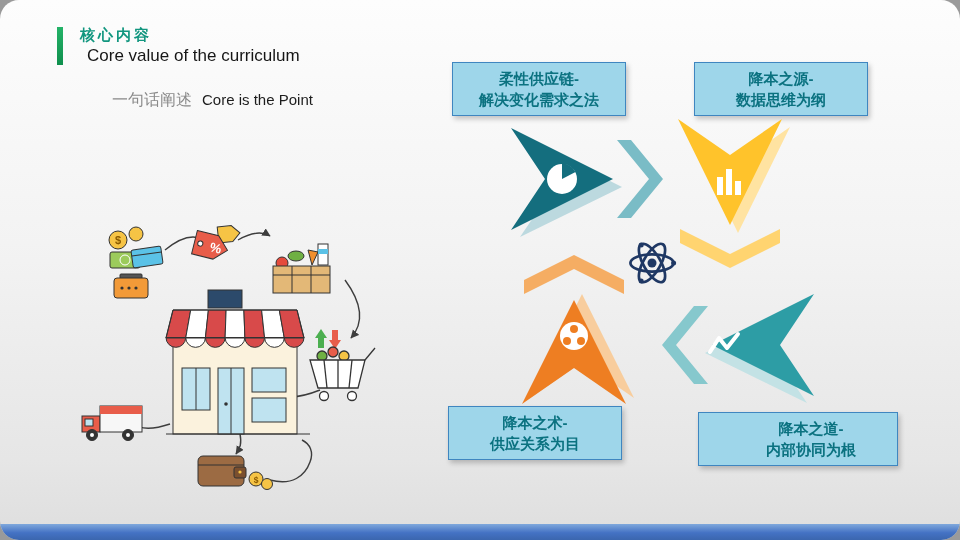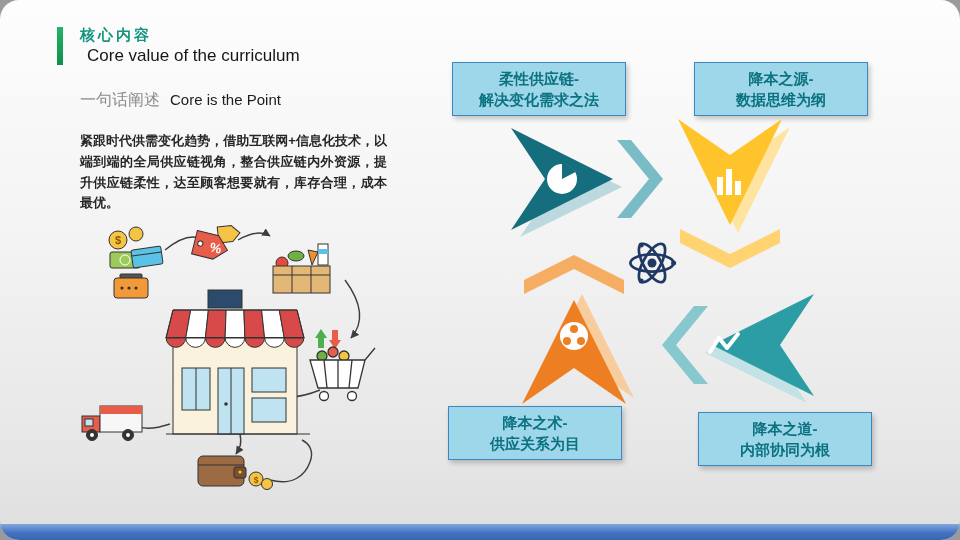--- a/index.html
+++ b/index.html
@@ -8,33 +8,33 @@
     background:linear-gradient(180deg,#fdfdfd 0%,#f3f3f3 45%,#e6e6e6 85%,#dedede 100%);
     font-family:"Liberation Sans",sans-serif;
     border-radius:19px;
   }
   .accent-bar{position:absolute;left:57px;top:27px;width:6px;height:38px;
     background:linear-gradient(180deg,#24b368,#0f8f4d);}
   .title-zh{position:absolute;left:80px;top:26px;font-size:15px;font-weight:bold;
     color:#12967f;letter-spacing:3px;}
   .title-en{position:absolute;left:87px;top:46px;font-size:17px;color:#161616;}
   .subtitle{position:absolute;left:80px;top:90px;font-size:16px;}
-  .subtitle .zh{color:#8a8a8a;font-family:"Liberation Serif",serif;}
+  .subtitle .zh{color:#8a8a8a;font-family:"Liberation Serif",serif;margin-left:32px;}
   .subtitle .en{color:#1d1d1d;margin-left:10px;font-size:15px;font-family:"Liberation Sans",sans-serif;}
   .paragraph{position:absolute;left:80px;top:131px;width:307px;font-size:13px;
     font-weight:bold;color:#262626;line-height:1.6;text-align:justify;}
   .illustration{position:absolute;left:70px;top:218px;width:330px;height:295px;}
   .label-box{position:absolute;width:172px;height:52px;background:#9ed6ea;
     border:1px solid #3f86c0;box-shadow:2px 3px 5px rgba(0,0,0,.22);
     display:flex;flex-direction:column;align-items:center;justify-content:center;
     color:#0b7280;font-weight:bold;font-size:15px;line-height:1.4;text-align:center;}
   .box-tl{left:452px;top:62px;}
   .box-tr{left:694px;top:62px;}
   .box-bl{left:448px;top:406px;}
-  .box-br{left:698px;top:412px;}
+  .box-br{left:698px;top:412px;padding-left:26px;}
   .arrow{position:absolute;}
   .arrow-tl{left:505px;top:122px;width:160px;height:115px;}
   .arrow-tr{left:670px;top:113px;width:120px;height:155px;}
   .arrow-bl{left:514px;top:254px;width:120px;height:155px;}
   .arrow-br{left:660px;top:288px;width:160px;height:115px;}
   .atom{position:absolute;left:625px;top:236px;width:54px;height:54px;}
   .bottom-bar{position:absolute;left:0;right:0;bottom:0;height:16px;
     background:linear-gradient(180deg,#7fa8dc 0%,#4472c4 55%,#3b66ae 100%);}
 </style>
 </head>
@@ -43,21 +43,20 @@
 <div class="slide">
 
   <div class="accent-bar"></div>
   <div class="title-zh">核心内容</div>
   <div class="title-en">Core value of the curriculum</div>
 
   <div class="subtitle">
     <span class="zh">一句话阐述</span><span class="en">Core is the Point</span>
   </div>
 
-  <div class="paragraph">紧跟时代供需变化趋势，借助互联网+信息化技术，以端到端的全局供应链视角，整合供应链内外资源，提升供应链柔性，达至顾客想要就有，库存合理，成本最优。</div>
 
   <svg class="illustration" viewBox="0 0 330 295">
     <defs>
       <marker id="arr" markerWidth="8" markerHeight="8" refX="5.5" refY="3" orient="auto">
         <path d="M0,0 L6,3 L0,6 Z" fill="#3d3d3d"></path>
       </marker>
     </defs>
 
     <g stroke="#3d3d3d" stroke-width="1.4" fill="none">
       <path d="M95,32 C112,18 124,16 134,22" marker-end="url(#arr)"></path>

